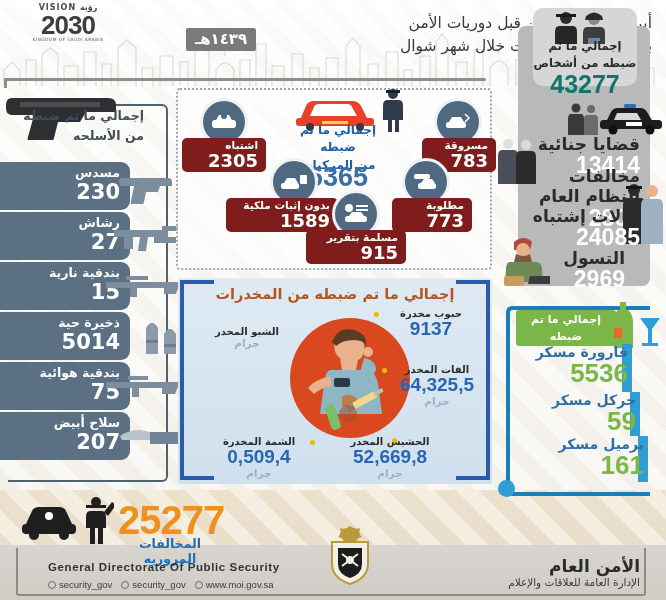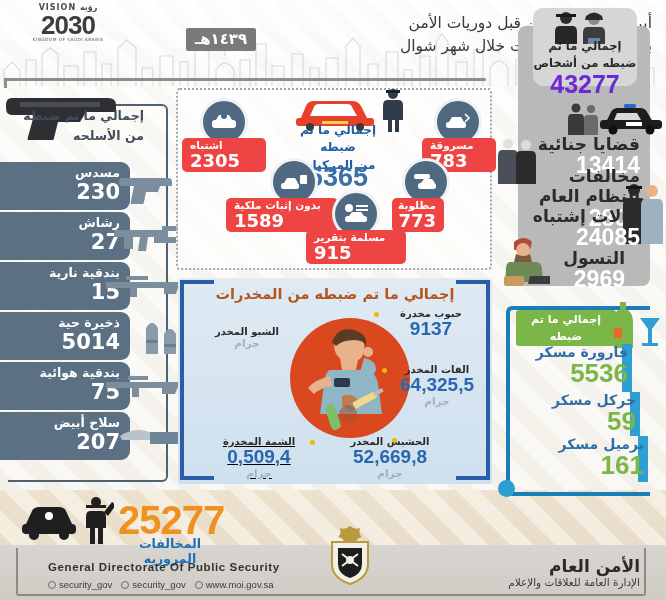--- a/index.html
+++ b/index.html
@@ -105,22 +105,22 @@
     text-align:center; font-size:27px; font-weight:bold; color:#3b6fa8;
     font-family:"Liberation Sans", sans-serif;
   }
   .veh-node { position:absolute; }
   .veh-circ {
     width:48px; height:48px; border-radius:50%;
     background:#4f6a80; border:3px solid #eef2f4;
     display:flex; align-items:center; justify-content:center; color:#fff;
   }
   .veh-pill {
-    background:#ef4444; color:#fff; border-radius:5px;
-    padding:1px 8px 2px; direction:rtl; text-align:left; white-space:nowrap;
+    background:#7f1d1d; color:#fff; border-radius:5px;
+    padding:1px 8px 2px; direction:rtl; text-align:right; white-space:nowrap;
   }
   .veh-pill .nm { font-size:10.5px; font-weight:bold; line-height:1.2; }
   .veh-pill .vl { font-size:18px; font-weight:bold; line-height:1.05; }
 
   
   .drug-panel {
     position:absolute; left:178px; top:278px; width:314px; height:206px;
     background:linear-gradient(#dfeaf3,#cfe0ee);
     border-radius:3px;
   }
@@ -155,21 +155,21 @@
   .per-card {
     position:absolute; left:533px; top:8px; width:104px; height:78px;
     background:#d6d6d6; border-radius:10px;
   }
   .per-head {
     position:absolute; left:533px; top:38px; width:104px; text-align:center;
     direction:rtl; font-size:11.5px; font-weight:bold; color:#2a2a2a; line-height:1.45;
   }
   .per-total {
     position:absolute; left:524px; top:70px; width:122px; text-align:center;
-    font-size:25px; font-weight:bold; color:#6d28d9;
+    font-size:25px; font-weight:bold; color:#0f766e;
     font-family:"Liberation Sans", sans-serif;
   }
   .per-row { position:absolute; direction:rtl; text-align:right; }
   .per-row .nm { font-size:17px; font-weight:bold; color:#2b2b2b; line-height:1.2; }
   .per-row .vl {
     font-size:23px; font-weight:bold; color:#fff; line-height:1;
     font-family:"Liberation Sans", sans-serif;
   }
 
   
@@ -471,21 +471,21 @@
   <div class="veh-node" style="left:392px;top:158px;">
     <div class="veh-circ" style="margin-left:10px;">
       <svg width="28" height="24" viewBox="0 0 28 24">
           <g fill="#fff">
             <rect x="2" y="4" width="16" height="5" rx="2"></rect>
             <rect x="6" y="13" width="18" height="6" rx="2.5"></rect>
             <path d="M9 13 l3 -4 h8 l3 4z"></path>
           </g>
         </svg>
     </div>
-    <div class="veh-pill" style="margin-top:-8px;width:52px;">
+    <div class="veh-pill" style="margin-top:-8px;width:80px;">
       <div class="nm">مطلوبة</div>
       <div class="vl">773</div>
     </div>
   </div>
 
   <div class="veh-node" style="left:318px;top:190px;">
     <div class="veh-circ" style="margin-left:14px;">
       <svg width="28" height="22" viewBox="0 0 28 22">
           <g fill="#fff">
             <circle cx="7" cy="5" r="4"></circle>
@@ -545,21 +545,21 @@
     <div class="un">جرام</div>
   </div>
 
   <div class="drug-item" style="left:388px;top:364px;width:98px;">
     <div class="nm">القات المخدر</div>
     <div class="vl">64,325,5</div>
     <div class="un">جرام</div>
   </div>
   <div class="dot" style="left:382px;top:368px;"></div>
 
-  <div class="drug-item" style="left:206px;top:436px;width:106px;text-decoration:underline;">
+  <div class="drug-item" style="left:206px;top:436px;width:106px;">
     <div class="nm">الشمة المخدرة</div>
     <div class="vl">0,509,4</div>
     <div class="un">جرام</div>
   </div>
   <div class="dot" style="left:310px;top:440px;"></div>
 
   <div class="drug-item" style="left:336px;top:436px;width:108px;">
     <div class="nm">الحشيش المخدر</div>
     <div class="vl">52,669,8</div>
     <div class="un">جرام</div>

